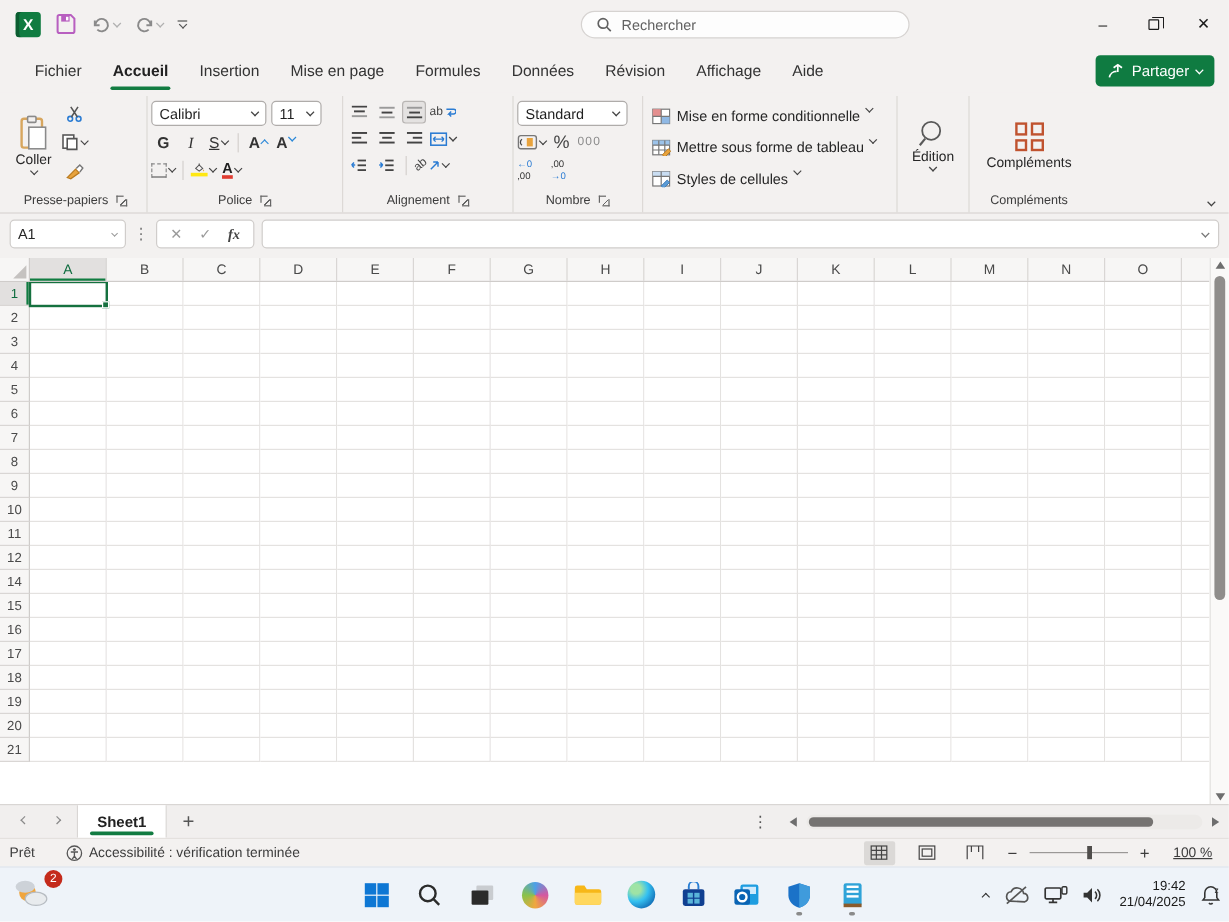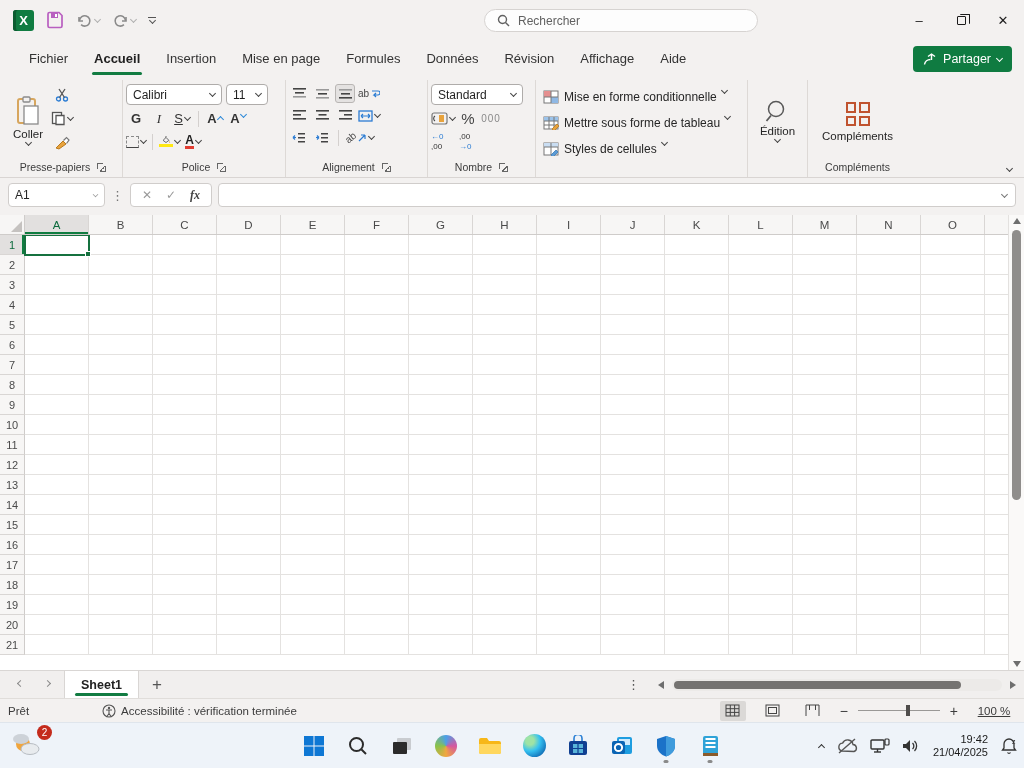--- a/index.html
+++ b/index.html
@@ -116,21 +116,21 @@
     color:#222; position:relative; border-right:1px solid #d9d6d4; border-left:1px solid #d9d6d4; }
   .stab::after { content:""; position:absolute; left:10px; right:10px; bottom:2px; height:3px; background:#127c42; border-radius:2px; }
   .newsheet { width:36px; display:flex; align-items:center; justify-content:center; font-size:17px; color:#555; }
   .hscroll-zone { position:absolute; right:8px; top:0; bottom:0; display:flex; align-items:center; gap:8px; }
   .kebab { color:#555; font-size:13px; letter-spacing:0; margin-right:10px; }
   .htrack { width:330px; height:12px; background:#eceae8; border-radius:6px; display:flex; align-items:center; padding:0 2px; }
   .hthumb { width:88%; height:8px; background:#757371; border-radius:4px; }
 
   
   .statusbar { height:24px; flex:none; background:#f3f1f0; border-top:1px solid #e0ddda; display:flex; align-items:center;
-    font-size:11.5px; color:#3c3c3c; padding:0 8px;gap:47px; }
+    font-size:11.5px; color:#3c3c3c; padding:0 8px; }
   .acc { display:flex; align-items:center; gap:5px; margin-left:26px; }
   .sb-right { margin-left:auto; display:flex; align-items:center; gap:14px; }
   .viewbtn { width:26px; height:20px; display:flex; align-items:center; justify-content:center; border-radius:2px; }
   .viewbtn.sel { background:#dbd9d7; }
   .zoomer { display:flex; align-items:center; gap:10px; }
   .ztrack { width:82px; height:1px; background:#9a9896; position:relative; }
   .zhandle { position:absolute; left:48px; top:-5px; width:4px; height:11px; background:#4f4d4b; }
   .zpm { font-size:14px; color:#3c3c3c; }
   .zoomlvl { width:44px; text-align:center;text-decoration:underline; }
 
@@ -777,39 +777,20 @@
             <div class="gcell"></div>
             <div class="gcell"></div>
             <div class="gcell"></div>
             <div class="gcell"></div>
             <div class="gcell"></div>
             <div class="gcell"></div>
             <div class="gcell"></div>
             <div class="gcell fill"></div>
           </div>
           <div class="grow">
-            <div class="rowh">13</div>
-            <div class="gcell"></div>
-            <div class="gcell"></div>
-            <div class="gcell"></div>
-            <div class="gcell"></div>
-            <div class="gcell"></div>
-            <div class="gcell"></div>
-            <div class="gcell"></div>
-            <div class="gcell"></div>
-            <div class="gcell"></div>
-            <div class="gcell"></div>
-            <div class="gcell"></div>
-            <div class="gcell"></div>
-            <div class="gcell"></div>
-            <div class="gcell"></div>
-            <div class="gcell"></div>
-            <div class="gcell fill"></div>
-          </div>
-          <div class="grow">
             <div class="rowh">14</div>
             <div class="gcell"></div>
             <div class="gcell"></div>
             <div class="gcell"></div>
             <div class="gcell"></div>
             <div class="gcell"></div>
             <div class="gcell"></div>
             <div class="gcell"></div>
             <div class="gcell"></div>
             <div class="gcell"></div>

